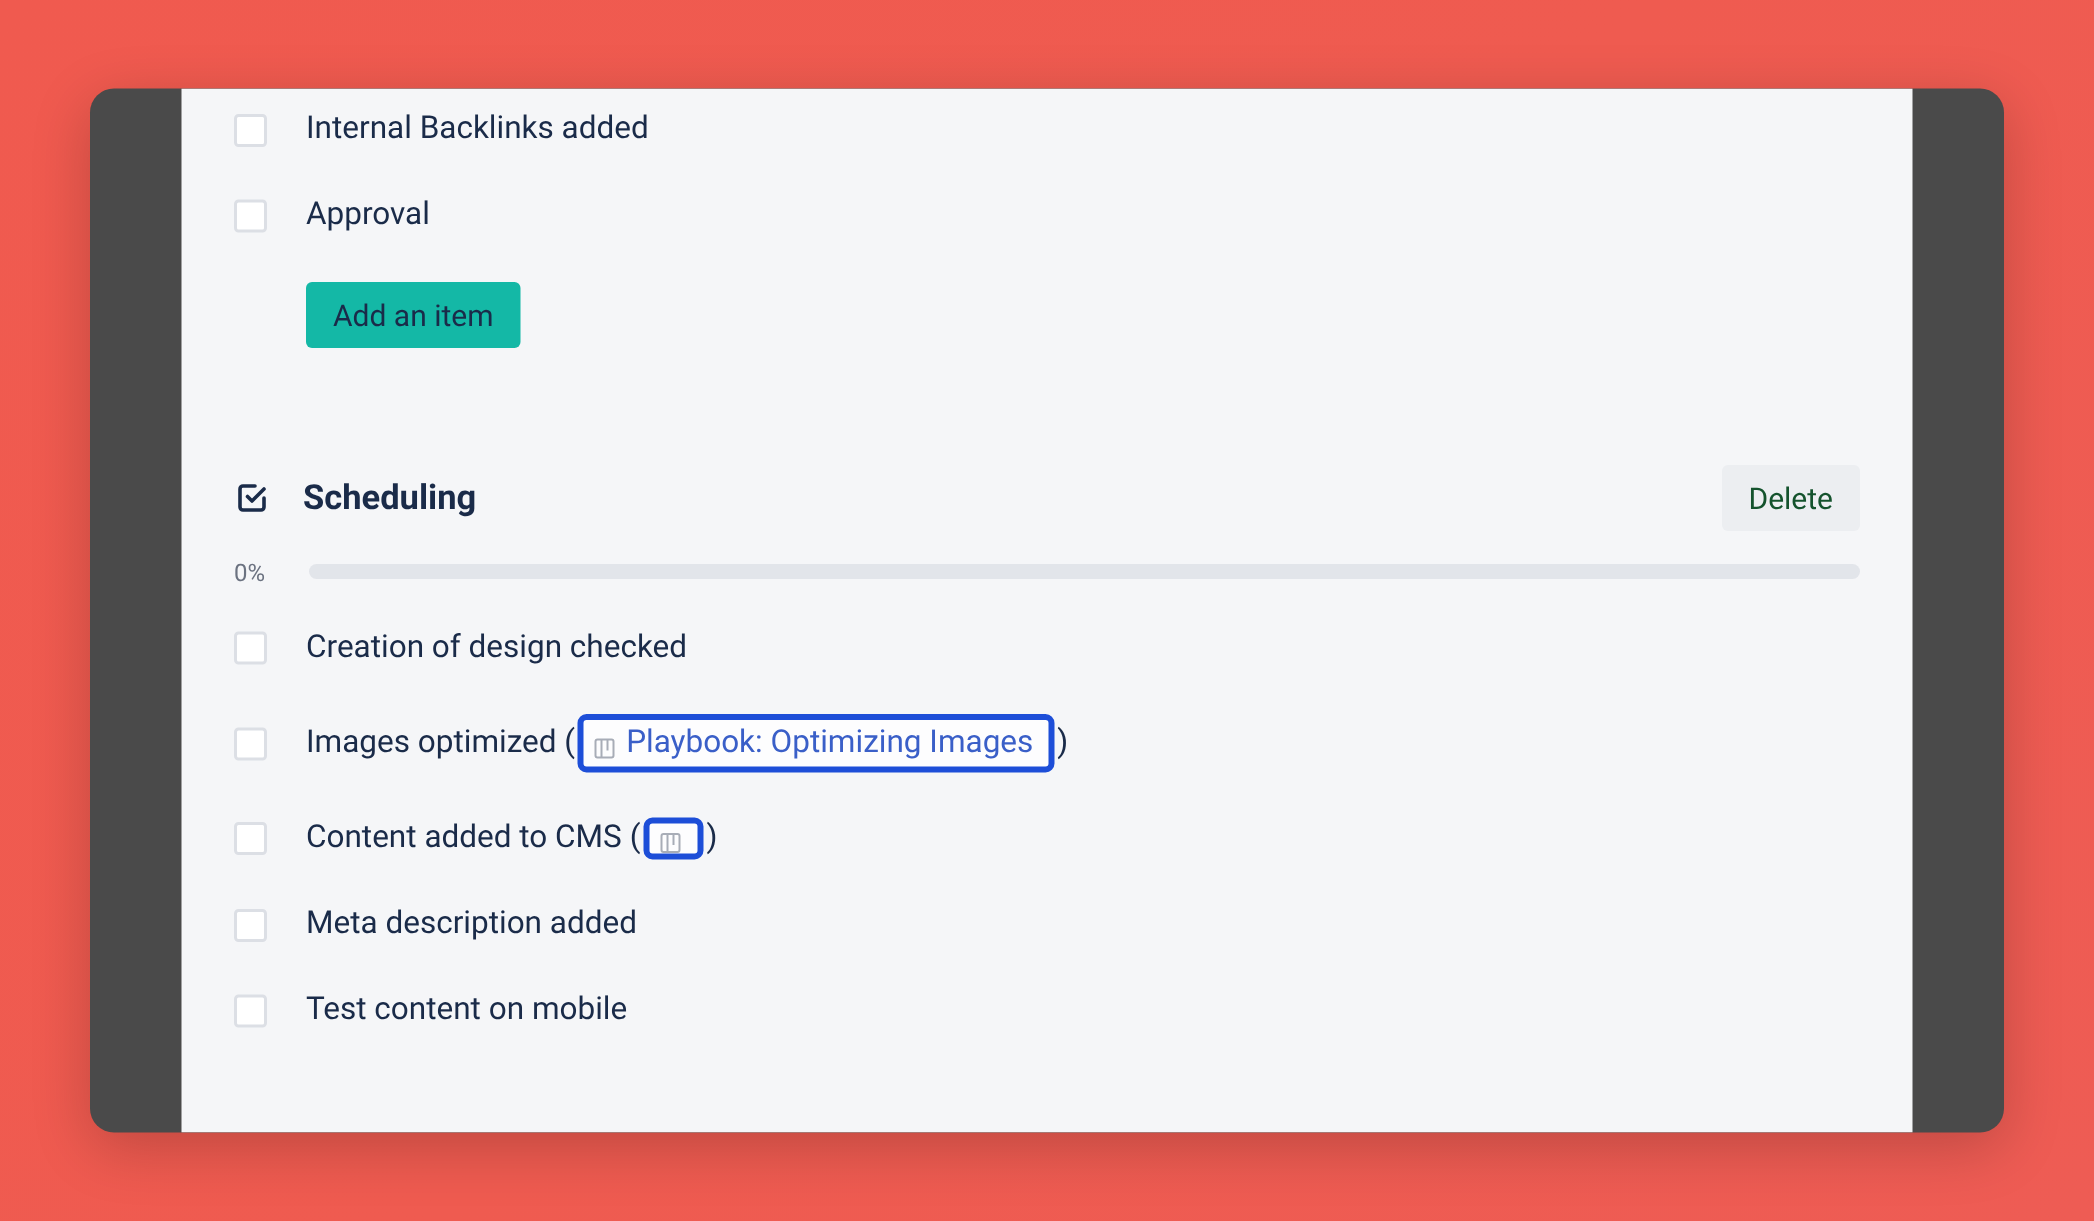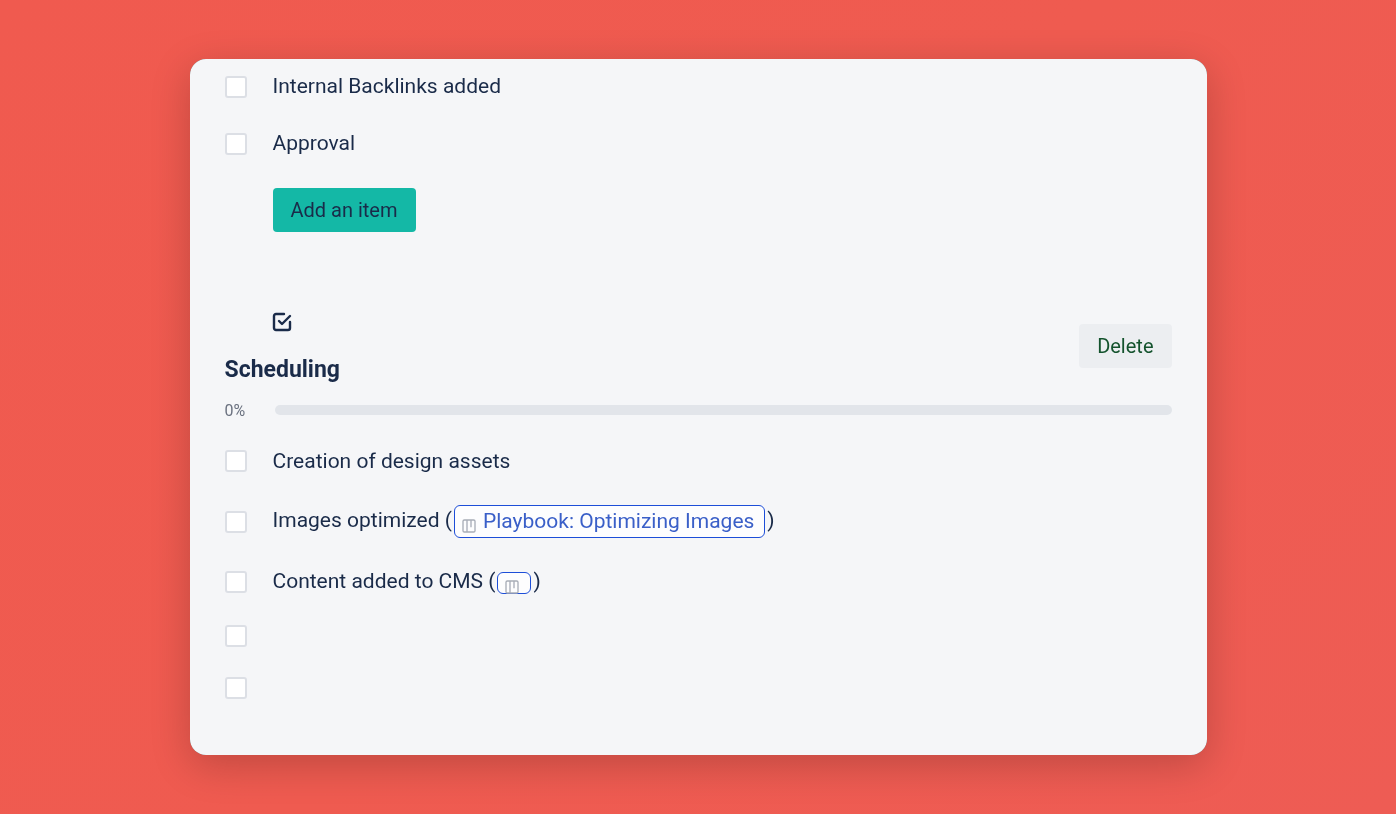--- a/index.html
+++ b/index.html
@@ -7,21 +7,21 @@
     font-family: -apple-system, BlinkMacSystemFont, "Segoe UI", Roboto, Helvetica, Arial, sans-serif;
     background: linear-gradient(135deg, #f05a4f 0%, #ef5b50 50%, #ee5c54 100%);
     width: 1396px;
     height: 814px;
     overflow: hidden;
     display: flex;
     align-items: center;
     justify-content: center;
   }
   .outer-card {
-    width: 1017px;
+    width: 1276px;
     height: 696px;
     background: #4a4a4a;
     border-radius: 16px;
     overflow: hidden;
     display: flex;
     justify-content: center;
     box-shadow: 0 10px 40px rgba(0,0,0,0.2);
   }
   .inner-panel {
     width: 1154px;
@@ -66,21 +66,20 @@
     display: flex;
     align-items: center;
     justify-content: space-between;
     margin-top: 78px;
     margin-bottom: 18px;
   }
   .section-header-left {
     display: flex;
     align-items: center;
     gap: 22px;
-    flex-direction: column;
   }
   .section-icon {
     width: 24px;
     height: 24px;
     flex-shrink: 0;
   }
   .section-title {
     font-size: 23px;
     font-weight: 700;
     color: #1a2b49;
@@ -109,21 +108,21 @@
   .progress-bar {
     flex: 1;
     height: 10px;
     background: #e2e5ea;
     border-radius: 5px;
   }
   .playbook-chip {
     display: inline-flex;
     align-items: center;
     gap: 6px;
-    border: 1px solid #1d4ed8;
+    border: 4px solid #1d4ed8;
     border-radius: 6px;
     padding: 2px 10px 2px 6px;
     margin: 0 2px;
     background: #fdfdfe;
     vertical-align: middle;
   }
   .playbook-chip .pb-icon {
     width: 16px;
     height: 16px;
     flex-shrink: 0;
@@ -168,21 +167,21 @@
     </div>
 
     <div class="progress-row">
       <span class="progress-pct">0%</span>
       <div class="progress-bar"></div>
     </div>
 
     
     <div class="checklist-item">
       <div class="checkbox"></div>
-      <span class="checklist-label">Creation of design assets</span>
+      <span class="checklist-label">Creation of design checked</span>
     </div>
 
     <div class="checklist-item">
       <div class="checkbox"></div>
       <span class="checklist-label">
         <span>Images optimized (</span><span class="playbook-chip">
           <span class="pb-icon">
             <svg viewBox="0 0 24 24" width="16" height="16" fill="none" stroke="#a8adb7" stroke-width="2">
               <rect x="3" y="3" width="18" height="18" rx="2"></rect>
               <line x1="9" y1="3" x2="9" y2="21"></line>
@@ -205,22 +204,24 @@
               <line x1="15" y1="3" x2="15" y2="14"></line>
             </svg>
           </span>
         </span><span>)</span>
       </span>
     </div>
 
 
     <div class="checklist-item">
       <div class="checkbox"></div>
-    </div>
-
-    <div class="checklist-item">
-      <div class="checkbox"></div>
+      <span class="checklist-label">Meta description added</span>
+    </div>
+
+    <div class="checklist-item">
+      <div class="checkbox"></div>
+      <span class="checklist-label">Test content on mobile</span>
     </div>
 
     
 
   </div>
 </div>
 
 </body></html>

